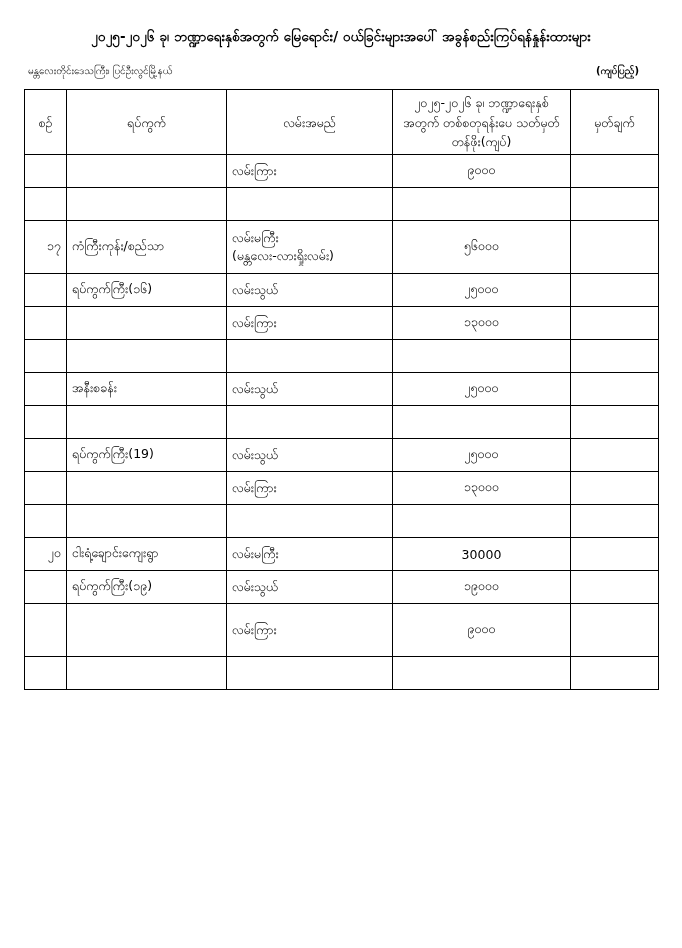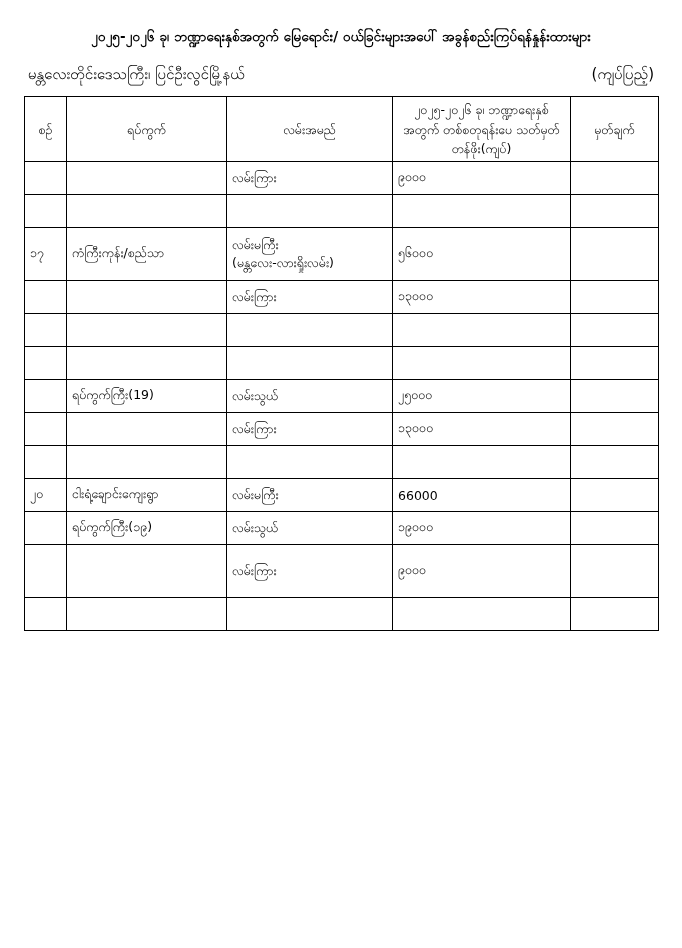--- a/index.html
+++ b/index.html
@@ -27,28 +27,28 @@
     font-size: 13.5px;
     line-height: 1.5;
     font-weight: 700;
     margin: 8px 4px 18px 4px;
     letter-spacing: 0.1px;
   }
   .subhead-row {
     display: flex;
     justify-content: space-between;
     align-items: center;
-    font-size: 15px;
-    margin: 0 4px 10px 4px;
+    font-size: 10px;
+    margin: 0 19px 10px 4px;
   }
   .subhead-left {
     font-weight: 400;
   }
   .subhead-right {
-    font-weight: 400;
+    font-weight: 700;
   }
   table.grid {
     border-collapse: collapse;
     width: 634px;
     table-layout: fixed;
   }
   table.grid td, table.grid th {
     border: 1px solid #000000;
     padding: 3px 5px;
     font-size: 12.5px;
@@ -60,24 +60,24 @@
     font-weight: 400;
     font-size: 12.5px;
     line-height: 1.55;
     padding: 8px 4px;
   }
   .col-no    { width: 42px;  }
   .col-ward  { width: 160px; }
   .col-road  { width: 166px; }
   .col-rate  { width: 178px; }
   .col-note  { width: 88px;  }
-  td.c-no    { text-align: left; }
+  td.c-no    { text-align: right; }
   td.c-ward  { text-align: left; padding-left: 7px; }
   td.c-road  { text-align: left; padding-left: 7px; line-height: 1.45; }
-  td.c-rate  { }
+  td.c-rate  { text-align: center; }
   td.c-note  { text-align: center; }
   tr.spacer td {
     height: 26px;
   }
   tr.data td {
     height: 26px;
   }
   tr.tall td {
     height: 46px;
   }
@@ -137,30 +137,44 @@
           <td class="c-ward">ကံကြီးကုန်း/စည်သာ</td>
           <td class="c-road">
             <span class="road-two">လမ်းမကြီး</span>
             <span class="road-sub">(မန္တလေး-လားရှိုးလမ်း)</span>
           </td>
           <td class="c-rate">၅၆၀၀၀</td>
           <td class="c-note"></td>
         </tr>
         <tr class="data">
           <td class="c-no"></td>
+          <td class="c-ward">ရပ်ကွက်ကြီး(၁၆)</td>
+          <td class="c-road">လမ်းသွယ်</td>
+          <td class="c-rate">၂၅၀၀၀</td>
+          <td class="c-note"></td>
+        </tr>
+        <tr class="data">
+          <td class="c-no"></td>
           <td class="c-ward"></td>
           <td class="c-road">လမ်းကြား</td>
           <td class="c-rate">၁၃၀၀၀</td>
           <td class="c-note"></td>
         </tr>
         <tr class="spacer">
           <td class="c-no"></td>
           <td class="c-ward"></td>
           <td class="c-road"></td>
           <td class="c-rate"></td>
+          <td class="c-note"></td>
+        </tr>
+        <tr class="data">
+          <td class="c-no"></td>
+          <td class="c-ward">အနီးစခန်း</td>
+          <td class="c-road">လမ်းသွယ်</td>
+          <td class="c-rate">၂၅၀၀၀</td>
           <td class="c-note"></td>
         </tr>
         <tr class="spacer">
           <td class="c-no"></td>
           <td class="c-ward"></td>
           <td class="c-road"></td>
           <td class="c-rate"></td>
           <td class="c-note"></td>
         </tr>
         <tr class="data">
@@ -181,21 +195,21 @@
           <td class="c-no"></td>
           <td class="c-ward"></td>
           <td class="c-road"></td>
           <td class="c-rate"></td>
           <td class="c-note"></td>
         </tr>
         <tr class="data">
           <td class="c-no">၂၀</td>
           <td class="c-ward">ငါးရံ့ချောင်းကျေးရွာ</td>
           <td class="c-road">လမ်းမကြီး</td>
-          <td class="c-rate">66000</td>
+          <td class="c-rate">30000</td>
           <td class="c-note"></td>
         </tr>
         <tr class="data">
           <td class="c-no"></td>
           <td class="c-ward">ရပ်ကွက်ကြီး(၁၉)</td>
           <td class="c-road">လမ်းသွယ်</td>
           <td class="c-rate">၁၉၀၀၀</td>
           <td class="c-note"></td>
         </tr>
         <tr class="tall">

